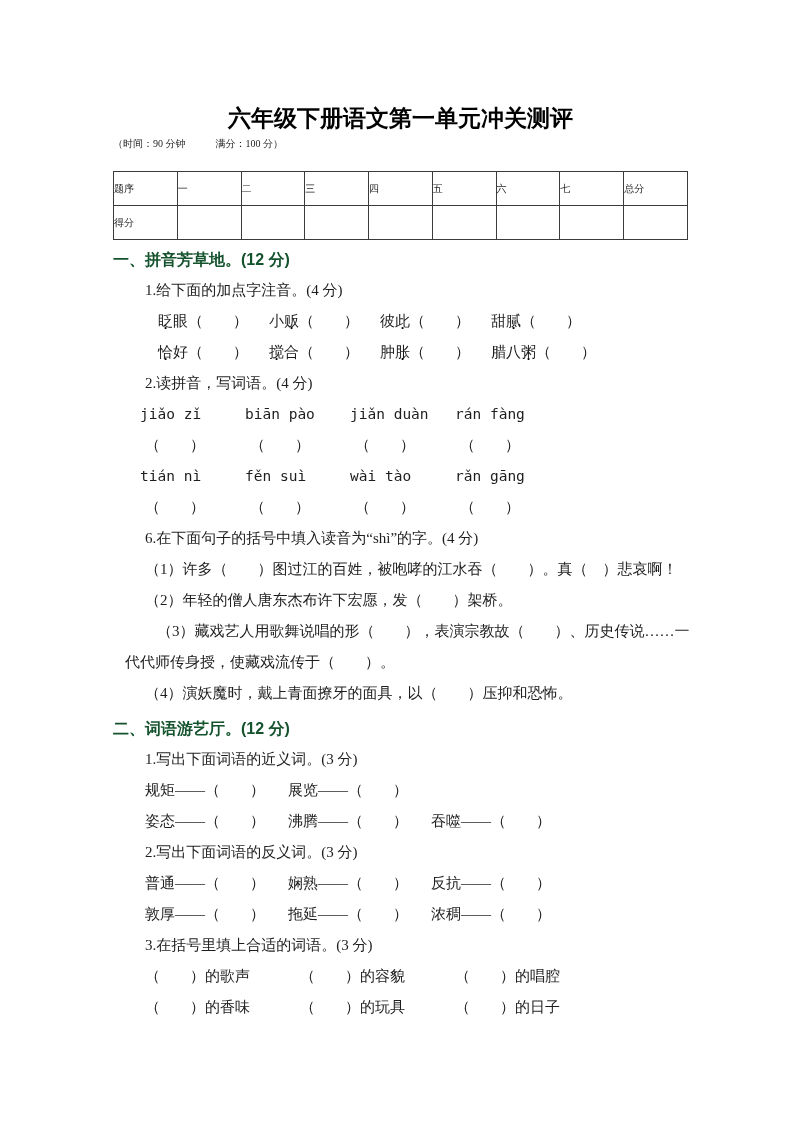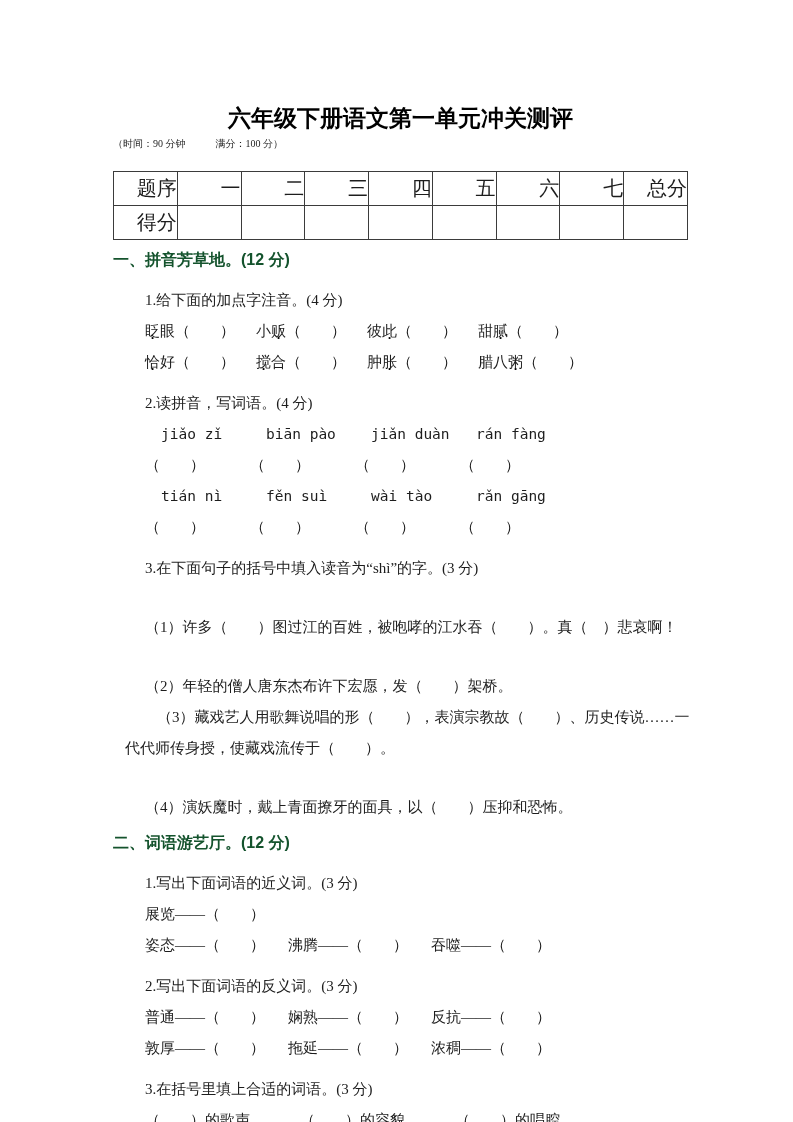--- a/index.html
+++ b/index.html
@@ -32,54 +32,54 @@
   }
   table.score{
     margin-top:17px;
     width:575px;
     border-collapse:collapse;
     table-layout:fixed;
   }
   table.score td{
     border:1.6px solid #3b3b3b;
     height:33px;
-    text-align:right;
+    text-align:left;
     vertical-align:middle;
-    font-size:20px;
+    font-size:10px;
     padding:0;
   }
   .sec-title{
     margin-top:4px;
     font-family:"Liberation Sans","DejaVu Sans",sans-serif;
     font-weight:bold;
     font-size:16px;
     color:#14532d;
     line-height:31px;
   }
-  .line{line-height:31px;margin-top:10px;}
+  .line{line-height:31px;}
   .indent{margin-left:32px;}
-  .w-row{display:flex;margin-left:32px;line-height:31px;}
+  .w-row{display:flex;margin-left:45px;line-height:31px;}
   .w-item{width:111px;white-space:nowrap;}
   .w-item:last-child{width:auto;}
   .dotchar{position:relative;display:inline-block;line-height:1;}
   .dotchar::after{
     content:"\2022";
     position:absolute;left:50%;bottom:-0.42em;
     transform:translateX(-50%);
     font-size:9px;color:#000;line-height:1;
   }
   .py-row{
-    display:flex;margin-left:48px;line-height:31px;
+    display:flex;margin-left:27px;line-height:31px;
     font-family:"DejaVu Sans Mono","Liberation Mono",monospace;
     font-size:14.5px;
   }
   .py-cell{width:105px;white-space:nowrap;}
   .pp-row{display:flex;margin-left:32px;line-height:31px;}
   .pp-cell{width:105px;white-space:nowrap;}
-  .item{margin-left:32px;line-height:31px;margin-top:28px;}
+  .item{margin-left:32px;line-height:31px;}
   .item-wrap{margin-left:12px;text-indent:32px;line-height:31px;width:575px;}
   .s-row{display:flex;margin-left:32px;line-height:31px;}
   .s-cell{width:143px;white-space:nowrap;}
   .s-cell:last-child{width:auto;}
   .f-cell{width:155px;white-space:nowrap;}
   .f-cell:last-child{width:auto;}
 </style>
 </head>
 <body>
 
@@ -153,30 +153,31 @@
       <span class="py-cell">wài tào</span>
       <span class="py-cell">rǎn gāng</span>
     </div>
     <div class="pp-row">
       <span class="pp-cell">（　　）</span>
       <span class="pp-cell">（　　）</span>
       <span class="pp-cell">（　　）</span>
       <span class="pp-cell">（　　）</span>
     </div>
 
-    <div class="line indent">3.在下面句子的括号中填入读音为“shì”的字。(3 分)</div>
+    <div class="line indent">6.在下面句子的括号中填入读音为“shì”的字。(4 分)</div>
     <div class="item">（1）许多（　　）图过江的百姓，被咆哮的江水吞（　　）。真（　）悲哀啊！</div>
     <div class="item">（2）年轻的僧人唐东杰布许下宏愿，发（　　）架桥。</div>
     <div class="item-wrap">（3）藏戏艺人用歌舞说唱的形（　　），表演宗教故（　　）、历史传说……一代代师传身授，使藏戏流传于（　　）。</div>
     <div class="item">（4）演妖魔时，戴上青面撩牙的面具，以（　　）压抑和恐怖。</div>
 
     <div class="sec-title">二、词语游艺厅。(12 分)</div>
 
     <div class="line indent">1.写出下面词语的近义词。(3 分)</div>
     <div class="s-row">
+      <span class="s-cell">规矩——（　　）</span>
       <span class="s-cell">展览——（　　）</span>
     </div>
     <div class="s-row">
       <span class="s-cell">姿态——（　　）</span>
       <span class="s-cell">沸腾——（　　）</span>
       <span class="s-cell">吞噬——（　　）</span>
     </div>
 
     <div class="line indent">2.写出下面词语的反义词。(3 分)</div>
     <div class="s-row">

